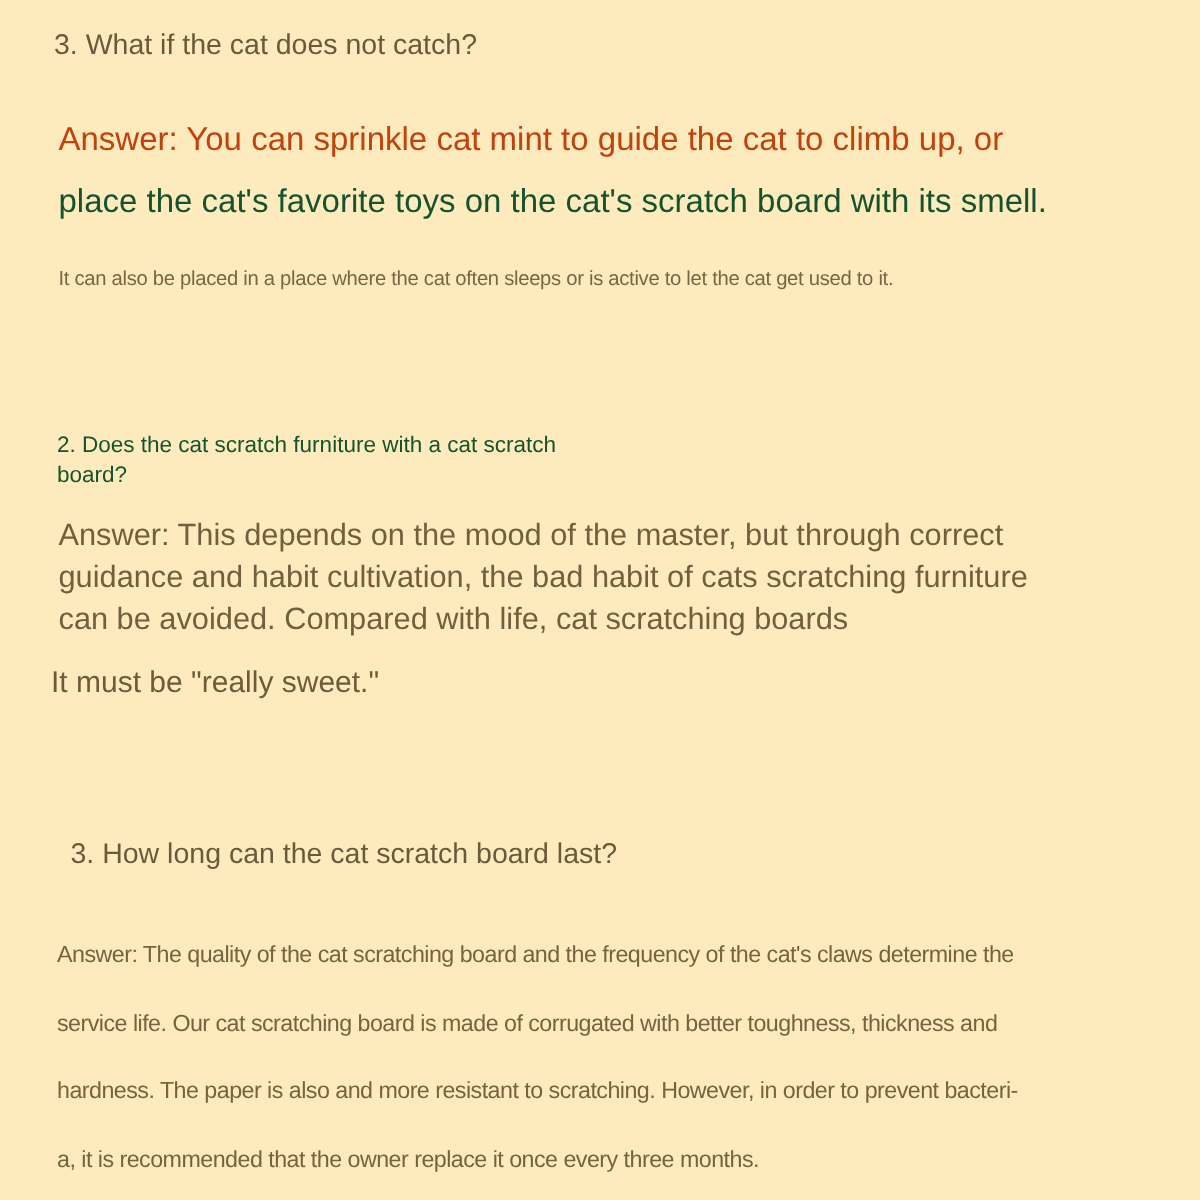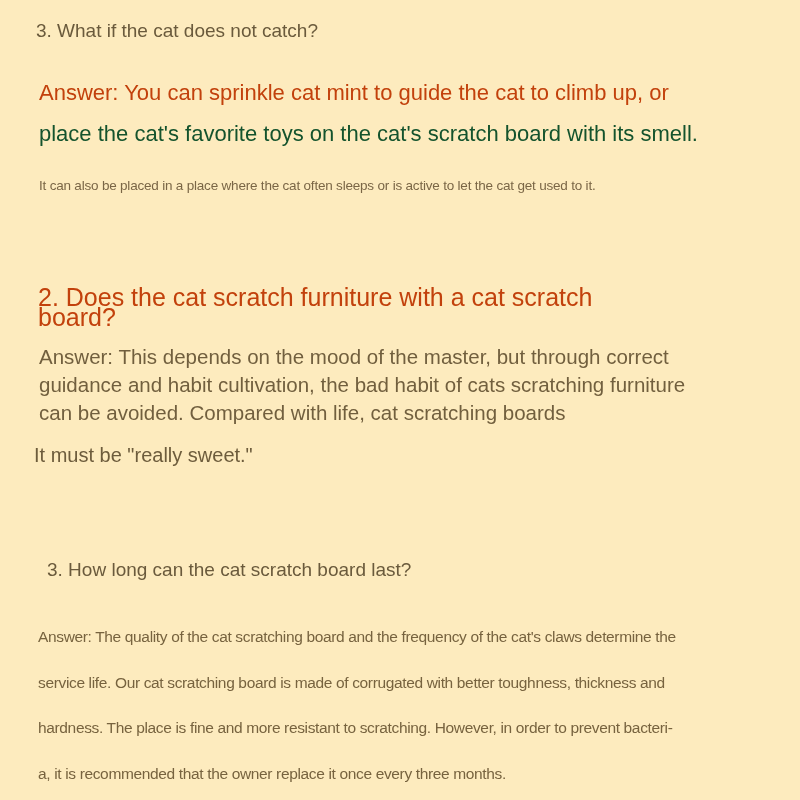--- a/index.html
+++ b/index.html
@@ -14,21 +14,21 @@
       font-family: "Liberation Sans", sans-serif;
       position: relative;
       overflow: hidden;
     }
     .abs { position: absolute; white-space: nowrap; }
     .q1-title { left: 36px; top: 20px; font-size: 19px; color: #6a5a3c; }
     .q1-ans1 { left: 39px; top: 80px; font-size: 22px; color: #c2410c; }
     .q1-ans2 { left: 39px; top: 121px; font-size: 22px; color: #14532d; }
     .q1-note { left: 39px; top: 178px; font-size: 13.5px; color: #7a6646; letter-spacing: -0.2px; }
 
-    .q2-title { left: 38px; top: 287px; font-size: 25px; line-height: 20px; color: #c2410c; }
+    .q2-title { left: 38px; top: 287px; font-size: 15px; line-height: 20px; color: #14532d; }
     .q2-ans { left: 39px; top: 343px; font-size: 20.5px; line-height: 28px; color: #715f3e; }
     .q2-note { left: 34px; top: 444px; font-size: 20px; color: #6d5c3c; }
 
     .q3-title { left: 47px; top: 559px; font-size: 19px; color: #6a5a3c; }
     .q3-ans { left: 38px; top: 614px; font-size: 15.5px; line-height: 45.5px; color: #77633f; letter-spacing: -0.35px; }
   </style>
 </head>
 <body>
 
 <div>
@@ -51,18 +51,18 @@
       <div>can be avoided. Compared with life, cat scratching boards</div>
     </div>
     <div class="abs q2-note">It must be "really sweet."</div>
   </section>
 
   <section>
     <div class="abs q3-title">3. How long can the cat scratch board last?</div>
     <div class="abs q3-ans">
       <div>Answer: The quality of the cat scratching board and the frequency of the cat's claws determine the</div>
       <div>service life. Our cat scratching board is made of corrugated with better toughness, thickness and</div>
-      <div>hardness. The place is fine and more resistant to scratching. However, in order to prevent bacteri-</div>
+      <div>hardness. The paper is also and more resistant to scratching. However, in order to prevent bacteri-</div>
       <div>a, it is recommended that the owner replace it once every three months.</div>
     </div>
   </section>
 
 </div>
 
 </body></html>

